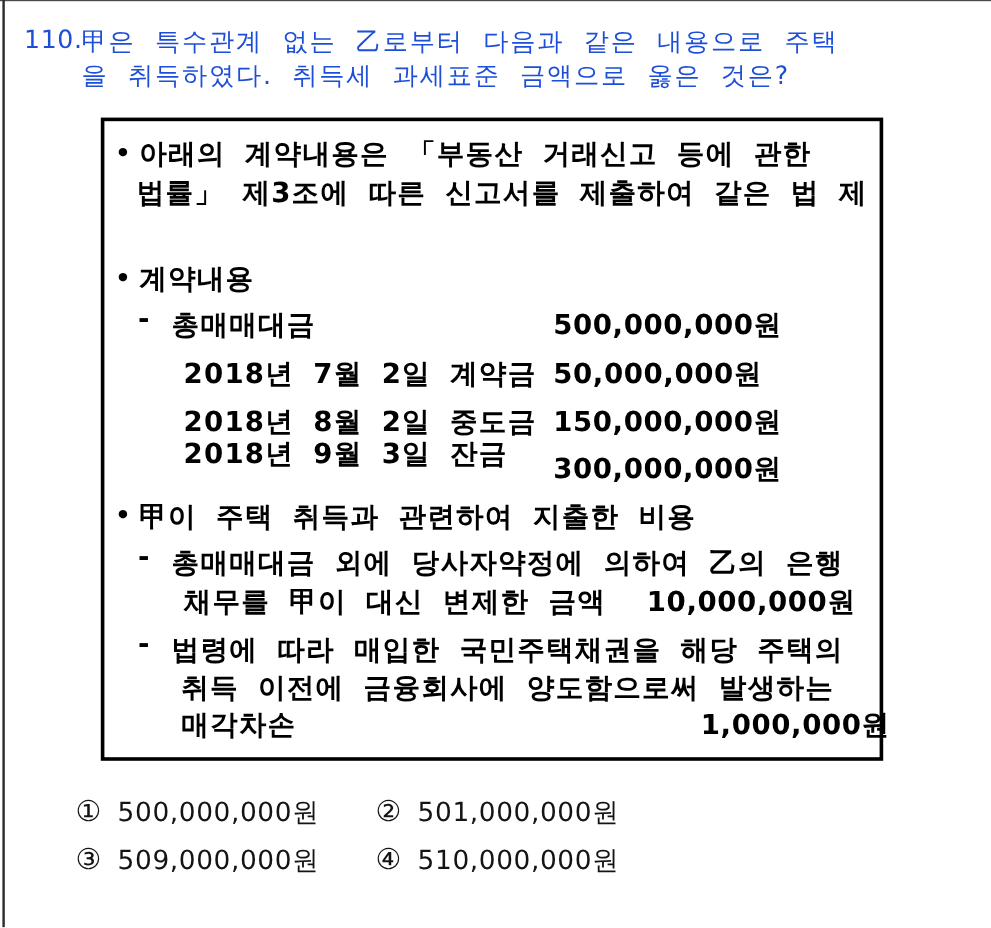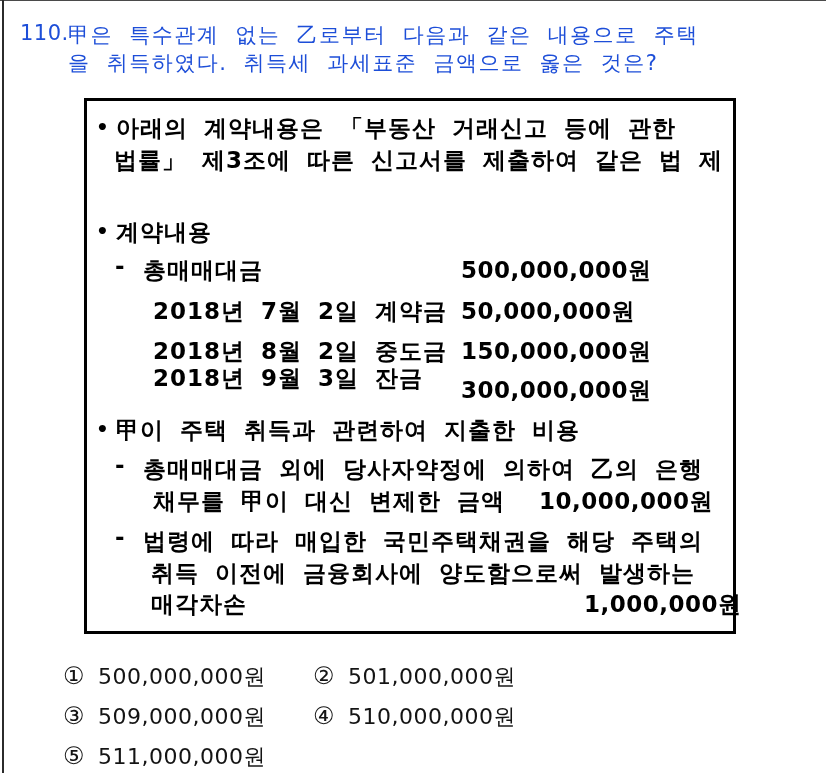--- a/index.html
+++ b/index.html
@@ -87,16 +87,13 @@
   </div>
   <div class="choice-row" style="left:313px; top:662px;">
     <span class="choice-marker">②</span><span class="choice-text">501,000,000원</span>
   </div>
   <div class="choice-row" style="left:63px; top:702px;">
     <span class="choice-marker">③</span><span class="choice-text">509,000,000원</span>
   </div>
   <div class="choice-row" style="left:313px; top:702px;">
     <span class="choice-marker">④</span><span class="choice-text">510,000,000원</span>
   </div>
-  <div class="choice-row" style="left:63px; top:742px;">
-    <span class="choice-marker">⑤</span><span class="choice-text">511,000,000원</span>
-  </div>
 </div>
 
 </body></html>

